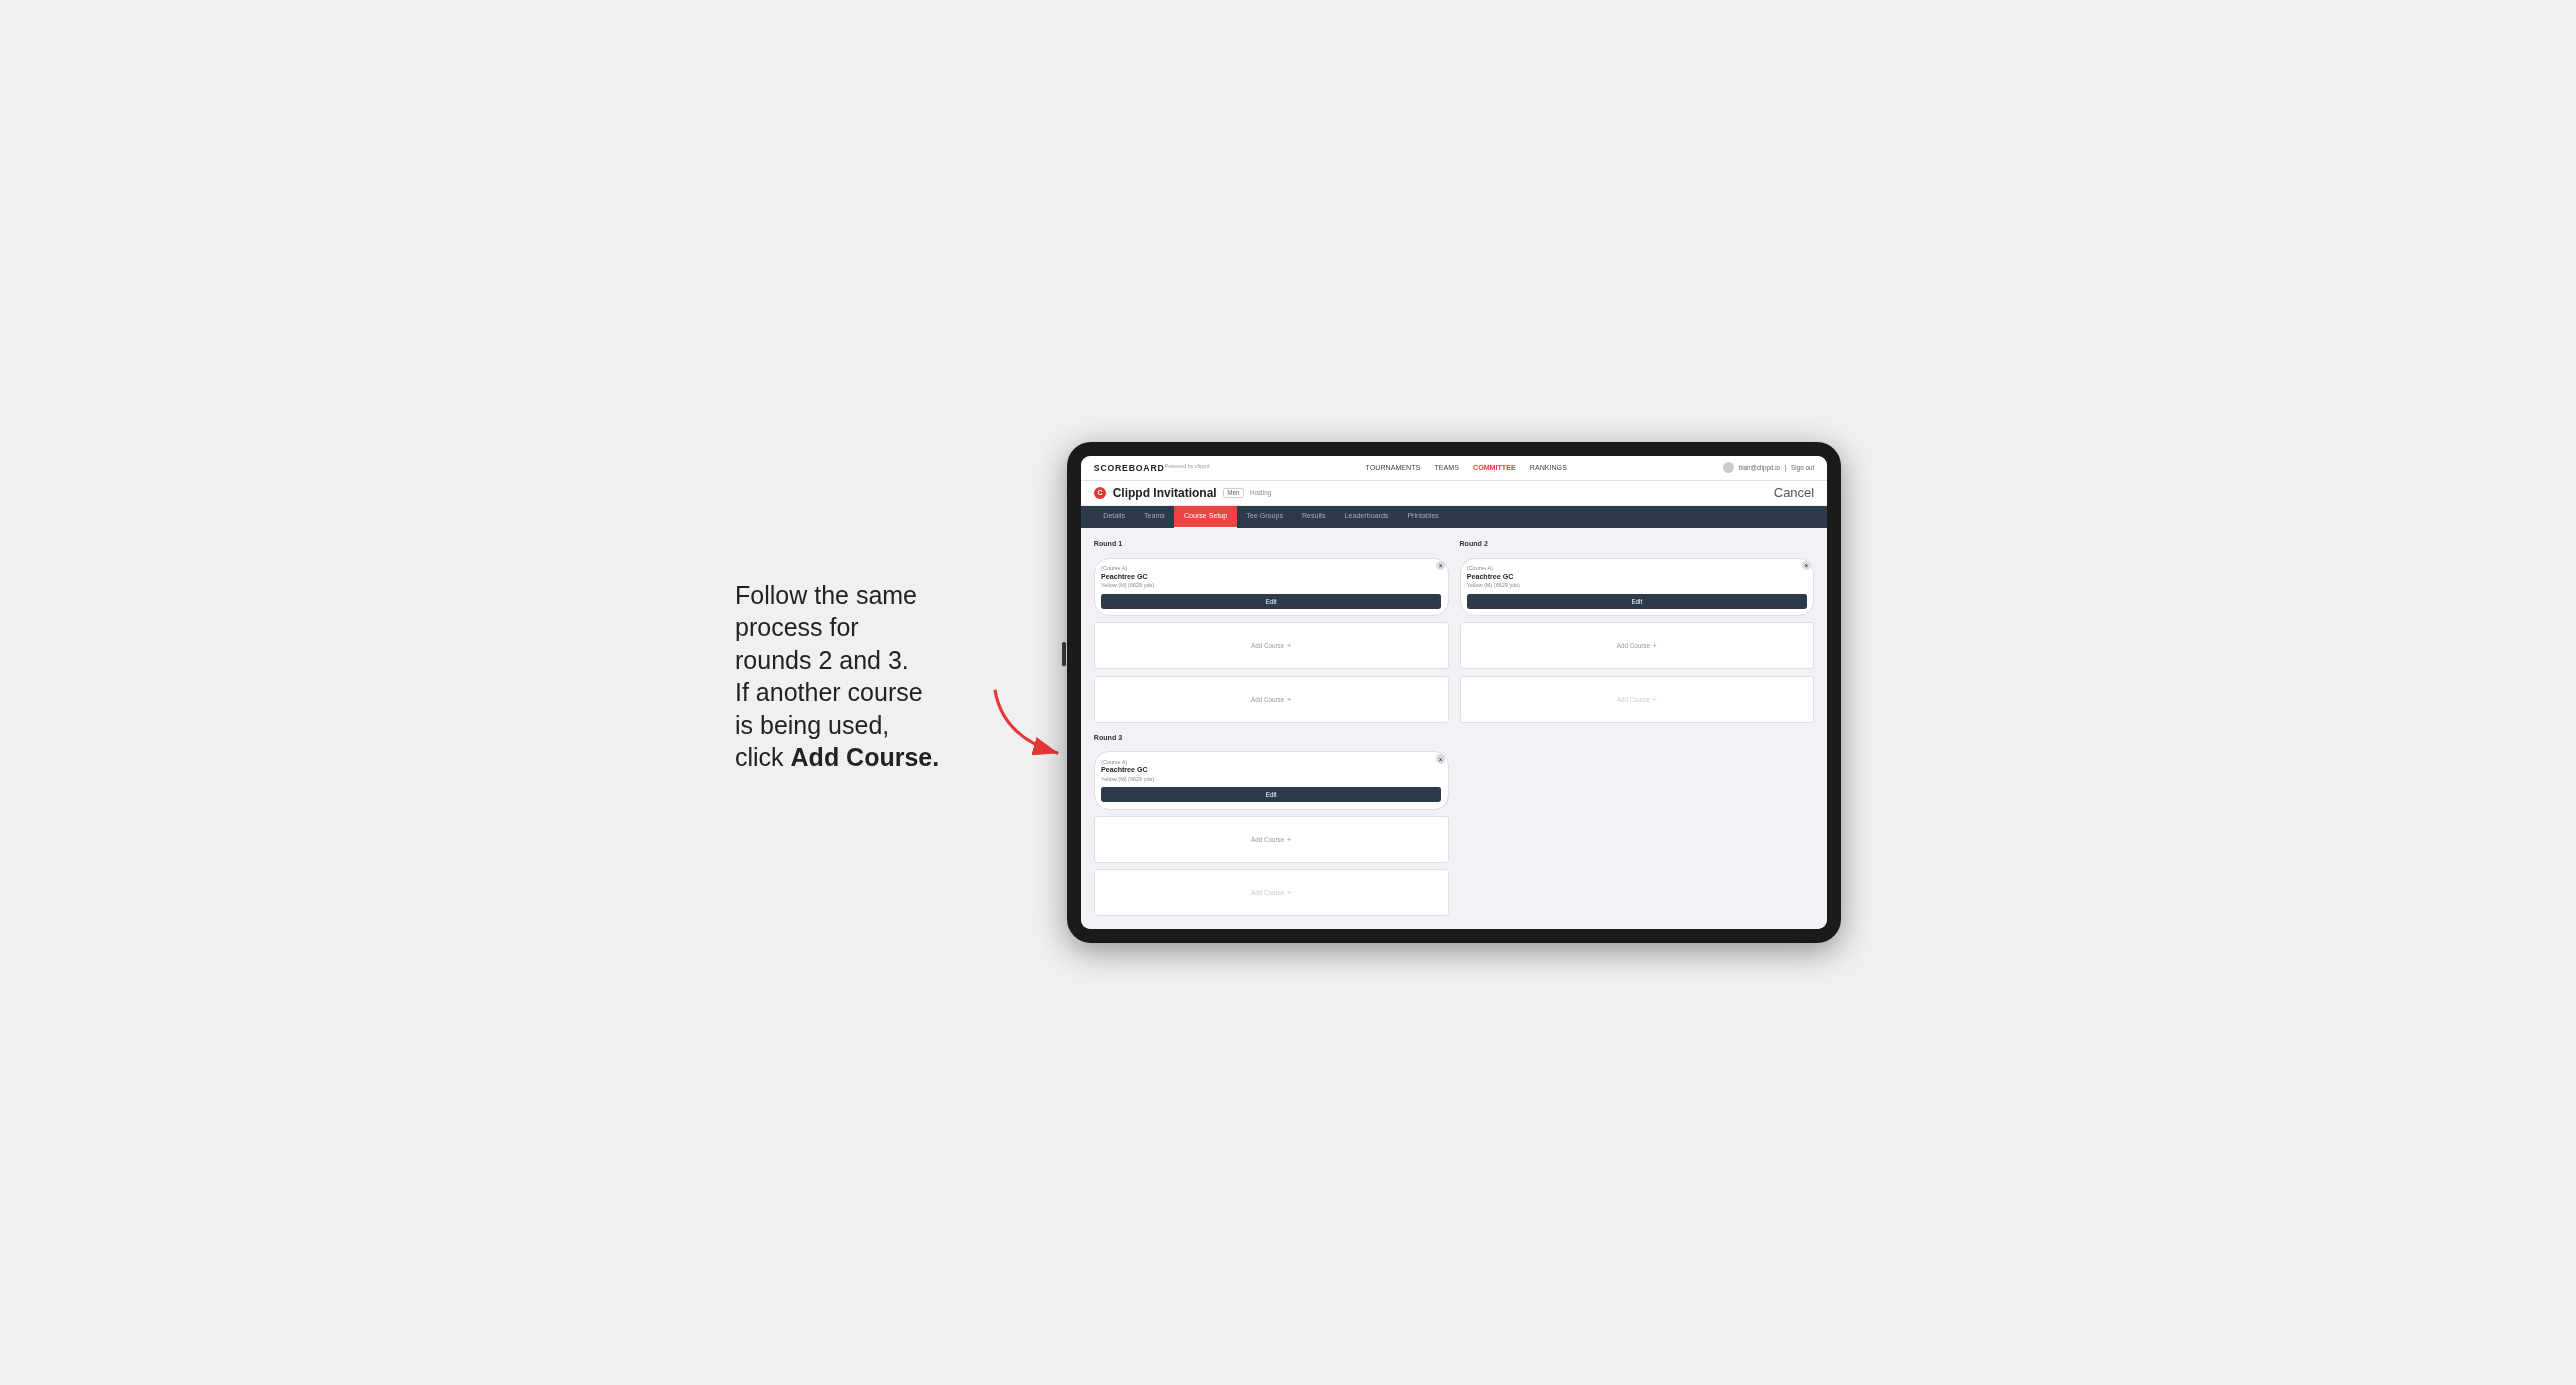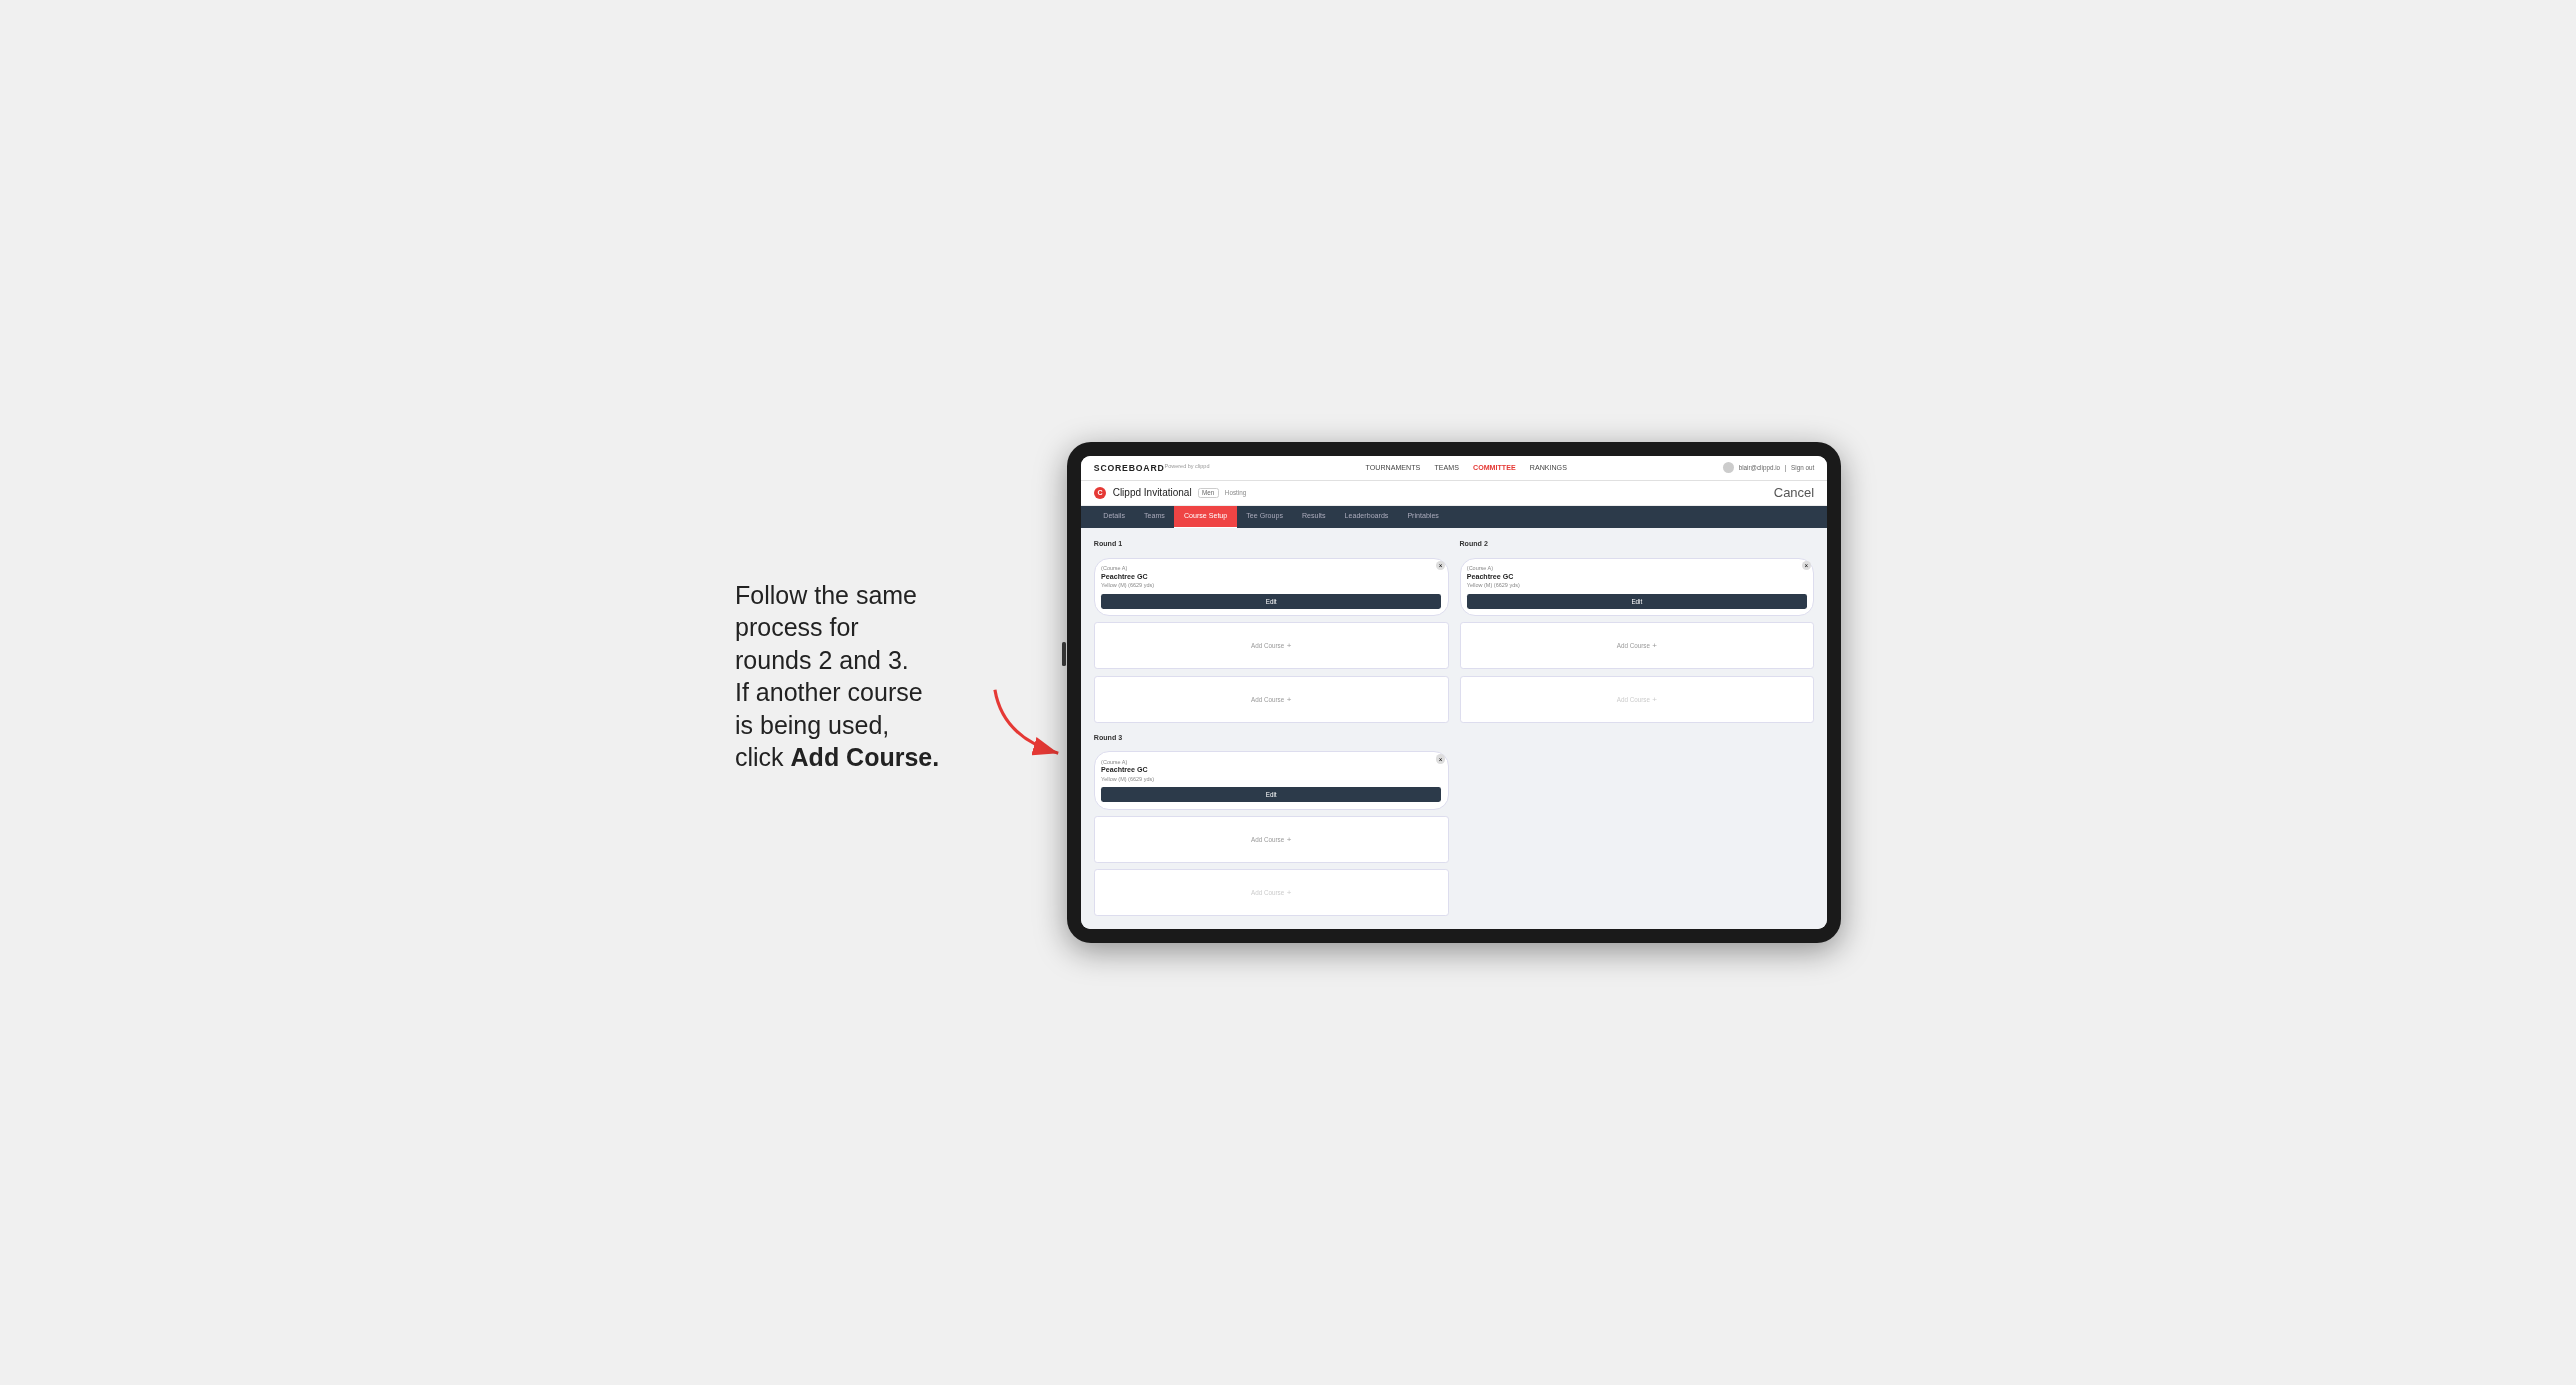--- a/index.html
+++ b/index.html
@@ -125,22 +125,22 @@
       background: #e53935;
       border-radius: 50%;
       display: flex;
       align-items: center;
       justify-content: center;
       color: #fff;
       font-size: 7.1px;
       font-weight: bold;
     }
     .tournament-name {
-      font-size: 10px;
-      font-weight: 400;
+      font-size: 12px;
+      font-weight: 700;
       color: #222;
     }
     .tournament-badge {
       font-size: 6.3px;
       color: #666;
       padding: 0.8px 3.2px;
       border: 0.8px solid #ccc;
       border-radius: 2.4px;
     }
     .hosting-badge {

